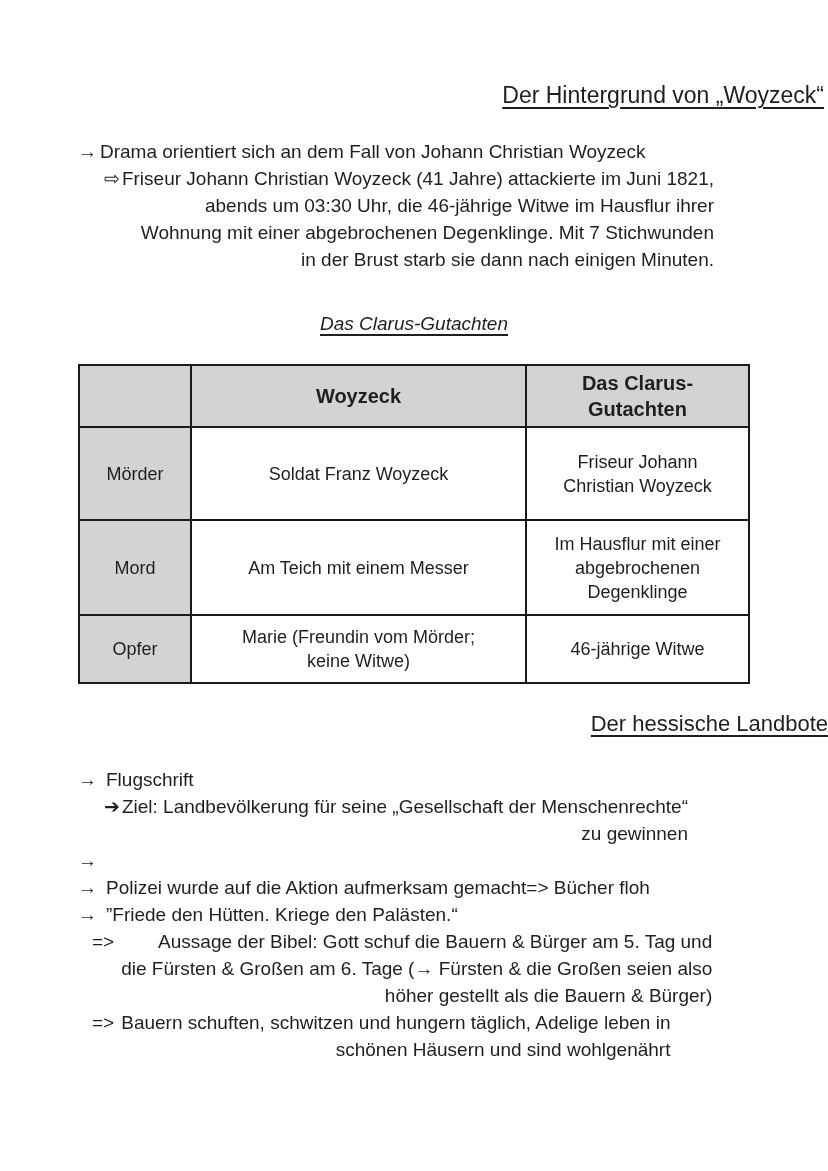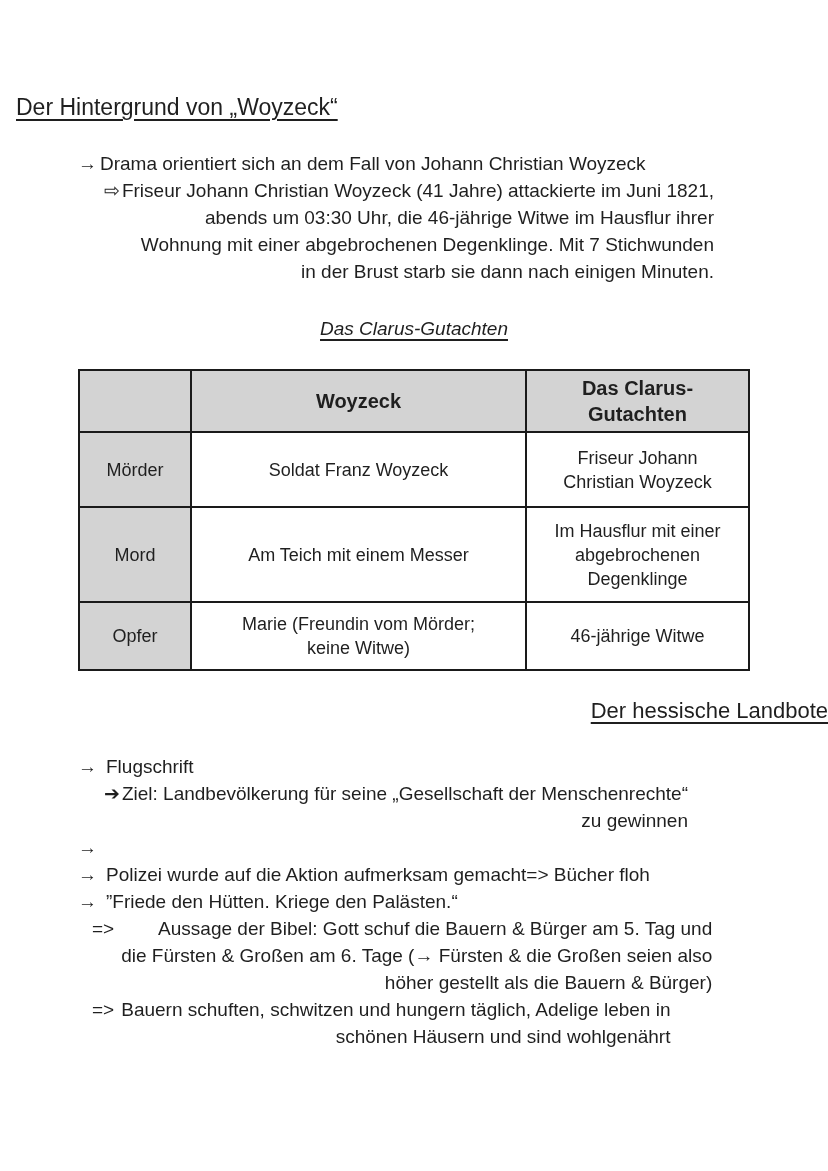--- a/index.html
+++ b/index.html
@@ -7,31 +7,31 @@
     position: relative;
     width: 828px;
     height: 1171px;
     background: #ffffff;
     color: #1f1f1f;
     font-family: "Liberation Sans", sans-serif;
     overflow: hidden;
     box-sizing: border-box;
   }
   .doc-title {
-    margin: 16px;
+    margin: 4px;
     padding-top: 78px;
-    text-align: left;
+    text-align: right;
     font-size: 23px;
     font-weight: normal;
     text-decoration: underline;
     text-underline-offset: 4px;
     text-decoration-thickness: 1.5px;
   }
   .subheading {
-    margin: 8px;
+    margin: 15px;
     padding-top: 25px;
     text-align: center;
     font-size: 19px;
     font-weight: normal;
     font-style: italic;
     text-decoration: underline;
     text-underline-offset: 4px;
     text-decoration-thickness: 1.5px;
   }
   .section-heading {
@@ -74,21 +74,21 @@
     text-align: center;
     vertical-align: middle;
     white-space: pre-line;
     padding: 4px 8px;
     box-sizing: border-box;
   }
   table.clarus col.c0 { width: 112px; }
   table.clarus col.c1 { width: 335px; }
   table.clarus col.c2 { width: 223px; }
   table.clarus thead tr { height: 62px; }
-  table.clarus tbody tr.r0 { height: 75px; }
+  table.clarus tbody tr.r0 { height: 93px; }
   table.clarus tbody tr.r1 { height: 95px; }
   table.clarus tbody tr.r2 { height: 68px; }
   table.clarus th {
     background: #d3d3d3;
     font-weight: bold;
     font-size: 20px;
     line-height: 26px;
   }
   table.clarus td.rowlabel {
     background: #d3d3d3;

